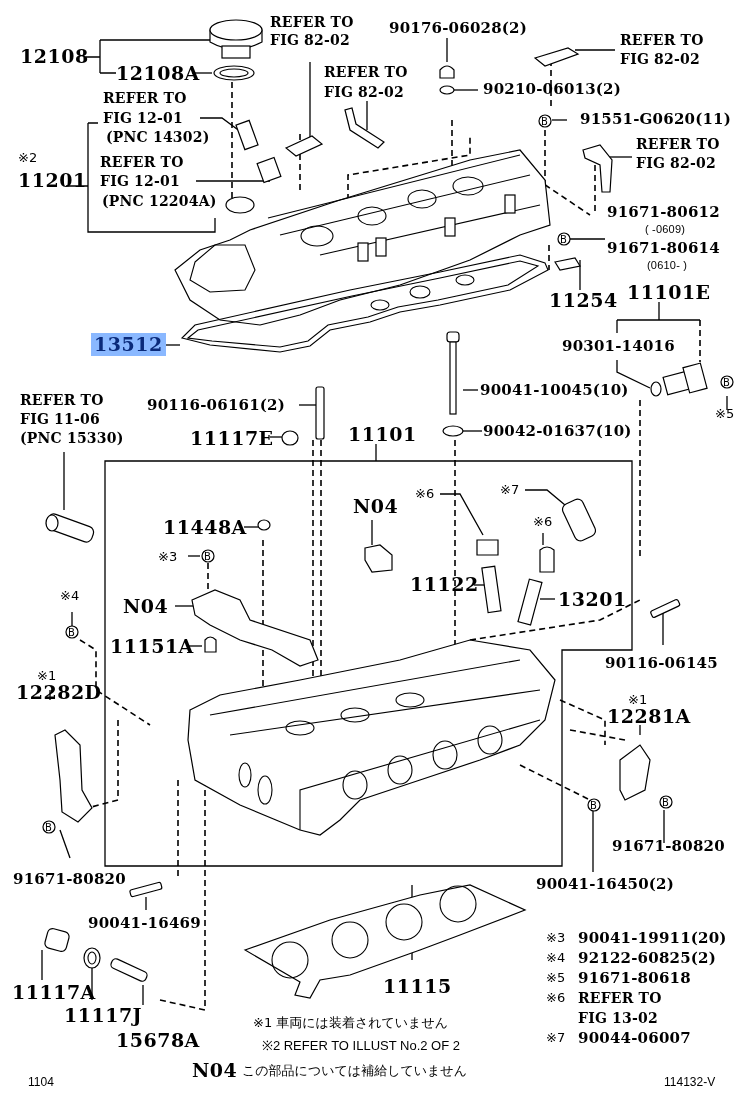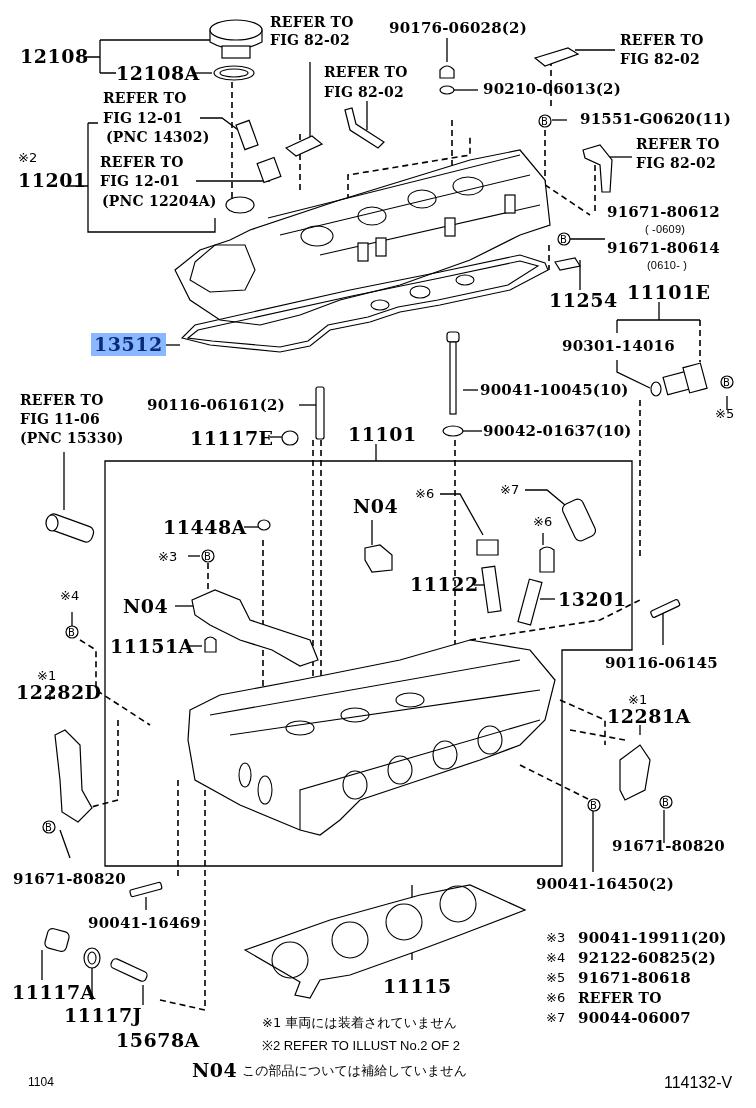--- a/index.html
+++ b/index.html
@@ -353,26 +353,30 @@
   </div>
   <div style="display:flex;height:20px">
     <span class="note" style="position:static;width:32px">※5</span>
     <span class="lbl" style="position:static">91671-80618</span>
   </div>
   <div style="display:flex;height:20px">
     <span class="note" style="position:static;width:32px">※6</span>
     <span class="lbl ref" style="position:static">REFER TO</span>
   </div>
   <div style="display:flex;height:20px">
+    <span class="note" style="position:static;width:32px"></span>
+    <span class="lbl ref" style="position:static">FIG 13-02</span>
+  </div>
+  <div style="display:flex;height:20px">
     <span class="note" style="position:static;width:32px">※7</span>
     <span class="lbl" style="position:static">90044-06007</span>
   </div>
 </div>
 
-<div class="note" style="left:262px;top:1015px">※1 車両には装着されていません</div>
+<div class="note" style="left:253px;top:1015px">※1 車両には装着されていません</div>
 <div class="note" style="left:262px;top:1038px;font-family:'Liberation Sans',sans-serif;">※2 REFER TO ILLUST No.2 OF 2</div>
 <div class="lbl big" style="left:192px;top:1060px">N04</div>
 <div class="note" style="left:242px;top:1063px">この部品については補給していません</div>
 
 <div class="note" style="left:28px;top:1075px;font-size:12px;font-family:'Liberation Sans',sans-serif;">1104</div>
-<div class="note" style="left:664px;top:1075px;font-size:16px;font-family:'Liberation Sans',sans-serif;">114132-V</div>
+<div class="note" style="left:664px;top:1075px;font-size:12px;font-family:'Liberation Sans',sans-serif;">114132-V</div>
 
 </div>
 
 </body></html>

